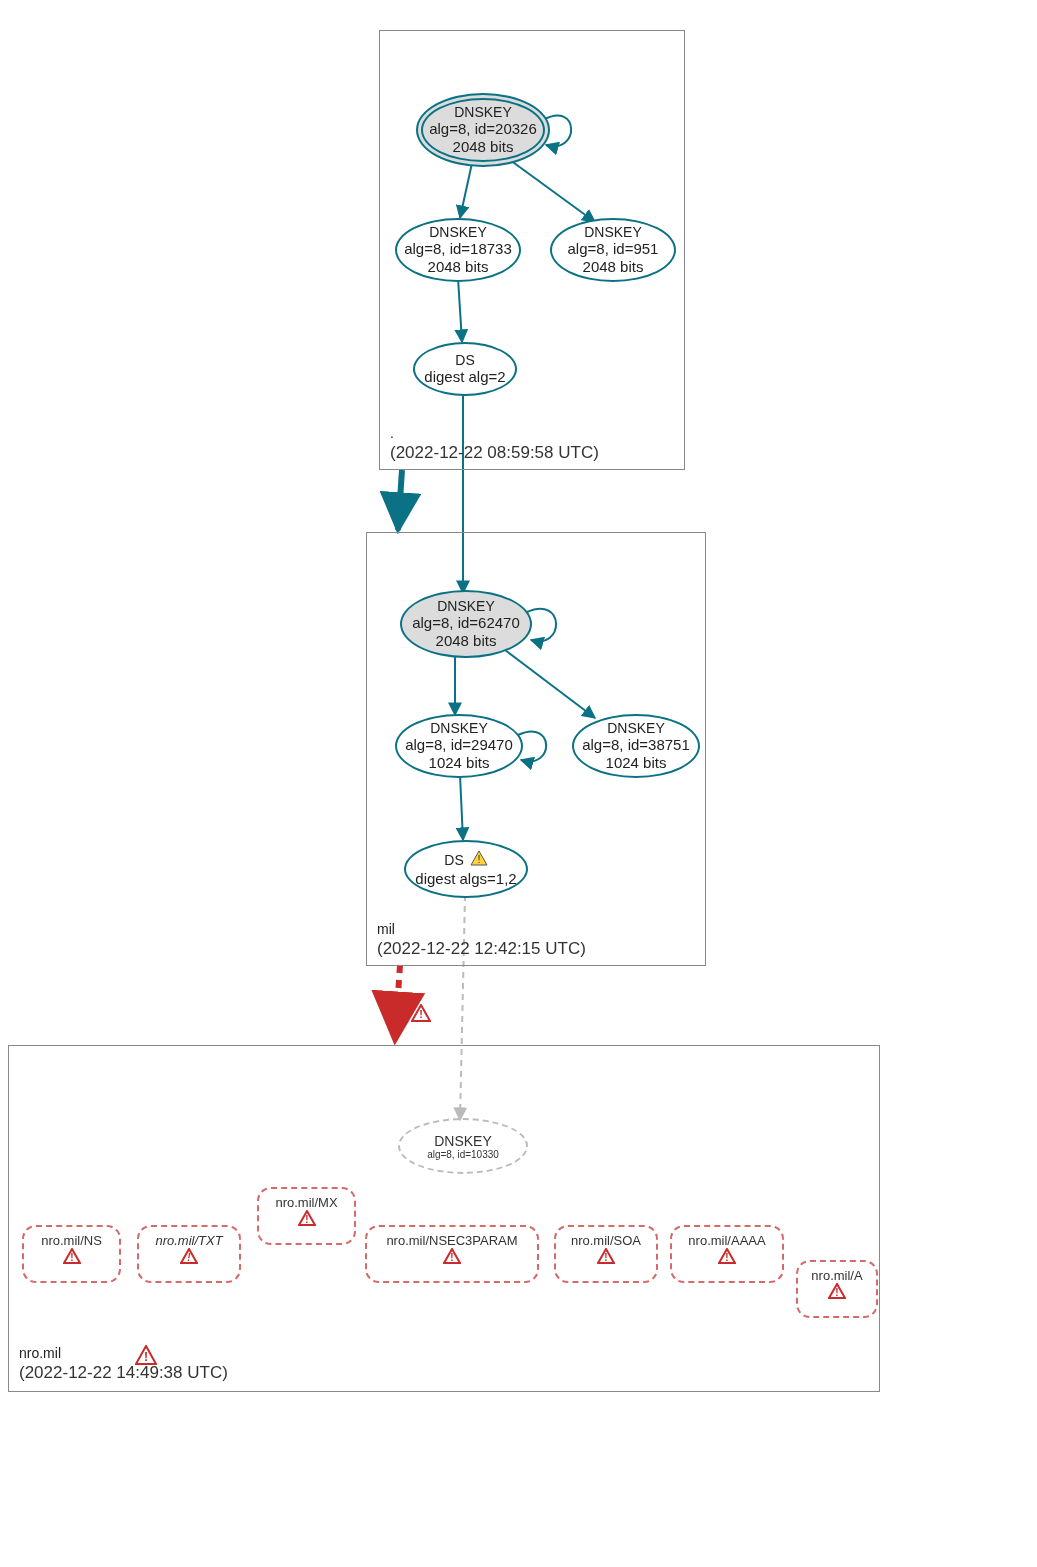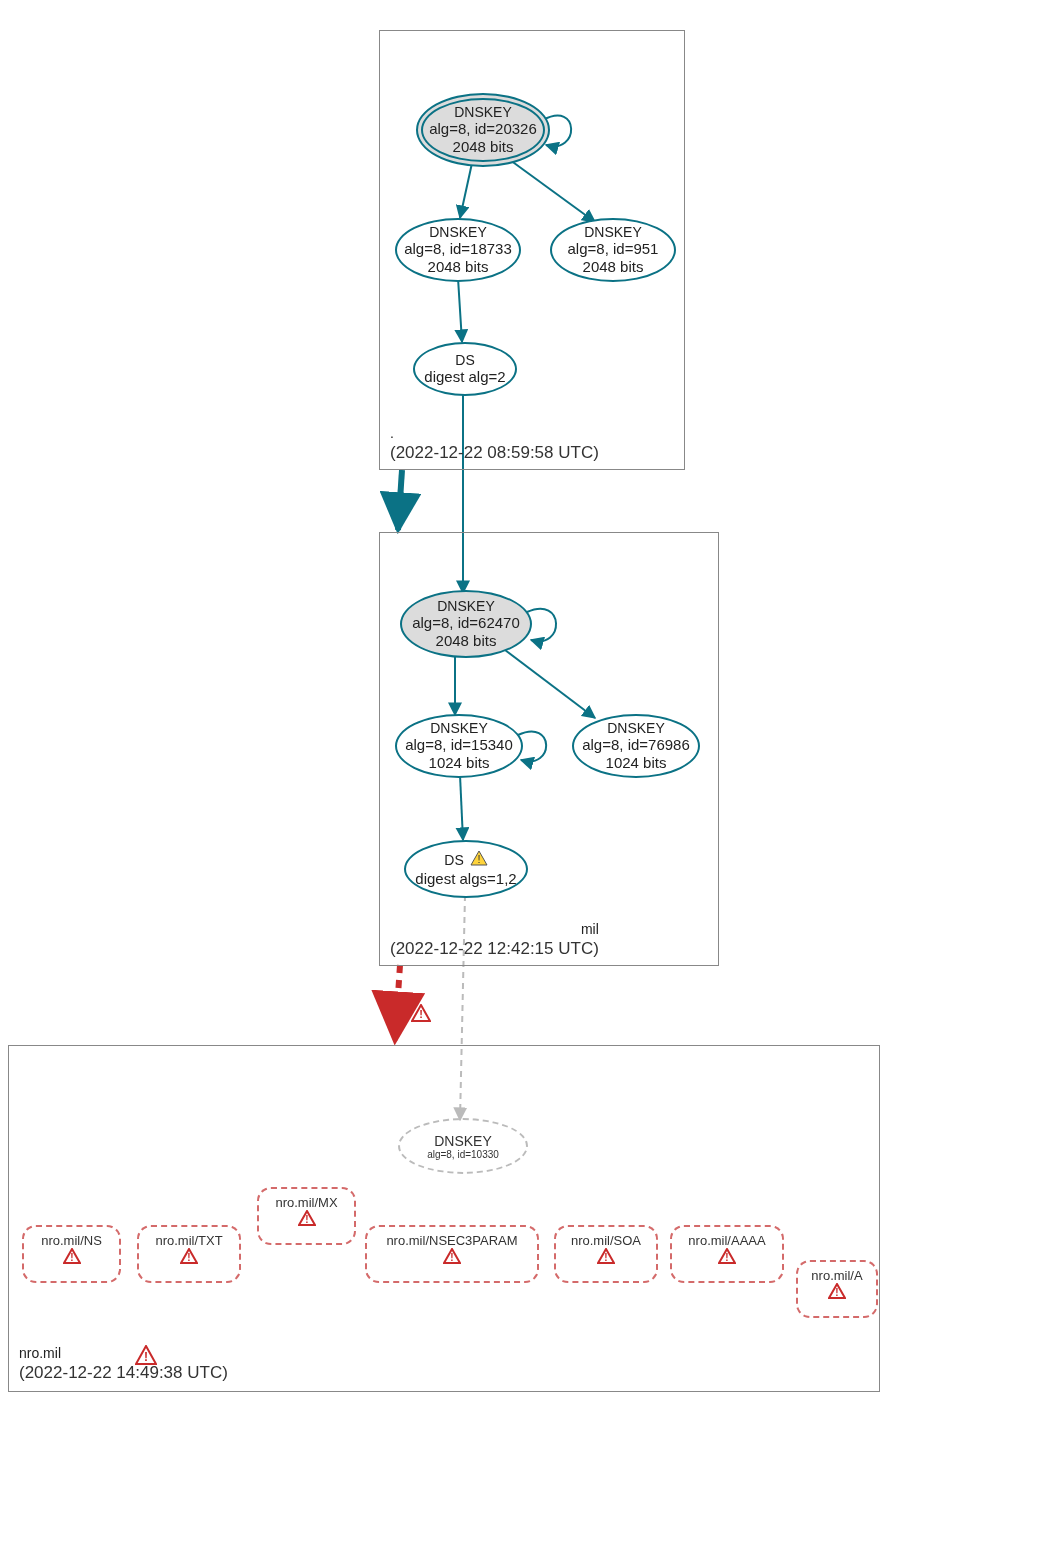--- a/index.html
+++ b/index.html
@@ -148,42 +148,42 @@
   <span class="title">DNSKEY</span>
   <span class="sub">alg=8, id=951</span>
   <span class="sub">2048 bits</span>
 </div>
 
 <div class="node" style="left:413px; top:342px; width:100px; height:50px;">
   <span class="title">DS</span>
   <span class="sub">digest alg=2</span>
 </div>
 
-<div class="zone-box" style="left:379px; top:532px; width:338px; height:432px;text-align:right;">
+<div class="zone-box" style="left:366px; top:532px; width:338px; height:432px;">
   <div class="zone-label">
     <span class="name">mil</span>
     <span class="ts">(2022-12-22 12:42:15 UTC)</span>
   </div>
 </div>
 
 <div class="node ksk" style="left:400px; top:590px; width:128px; height:64px;">
   <span class="title">DNSKEY</span>
   <span class="sub">alg=8, id=62470</span>
   <span class="sub">2048 bits</span>
 </div>
 
 <div class="node" style="left:395px; top:714px; width:124px; height:60px;">
   <span class="title">DNSKEY</span>
-  <span class="sub">alg=8, id=15340</span>
+  <span class="sub">alg=8, id=29470</span>
   <span class="sub">1024 bits</span>
 </div>
 
 <div class="node" style="left:572px; top:714px; width:124px; height:60px;">
   <span class="title">DNSKEY</span>
-  <span class="sub">alg=8, id=76986</span>
+  <span class="sub">alg=8, id=38751</span>
   <span class="sub">1024 bits</span>
 </div>
 
 <div class="node" style="left:404px; top:840px; width:120px; height:54px;">
   <span style="display:flex;align-items:center;gap:6px;">
     <span class="title">DS</span>
     <span class="warn-icon">
       <svg width="18" height="16">
           <path d="M9 1 L17 15 L1 15 Z" fill="#ffd43b" stroke="#555" stroke-width="1"></path>
           <text x="9" y="13" text-anchor="middle" font-size="11" fill="#333">!</text>
@@ -218,21 +218,21 @@
   <span class="sub" style="font-size:10px;">alg=8, id=10330</span>
 </div>
 
 <div class="rrect" style="left:22px; top:1225px; width:95px; height:48px;">
   <span>nro.mil/NS</span><br>
   <svg width="18" height="16">
       <path d="M9 1 L17 15 L1 15 Z" fill="#fff" stroke="#c92a2a" stroke-width="2"></path>
       <text x="9" y="13" text-anchor="middle" font-size="10" font-weight="bold" fill="#c92a2a">!</text>
     </svg>
 </div>
-<div class="rrect" style="left:137px; top:1225px; width:100px; height:48px;">
+<div class="rrect" style="left:137px; top:1225px; width:100px; height:48px;font-style:italic;">
   <span>nro.mil/TXT</span><br>
   <svg width="18" height="16">
       <path d="M9 1 L17 15 L1 15 Z" fill="#fff" stroke="#c92a2a" stroke-width="2"></path>
       <text x="9" y="13" text-anchor="middle" font-size="10" font-weight="bold" fill="#c92a2a">!</text>
     </svg>
 </div>
 <div class="rrect" style="left:257px; top:1187px; width:95px; height:48px;">
   <span>nro.mil/MX</span><br>
   <svg width="18" height="16">
       <path d="M9 1 L17 15 L1 15 Z" fill="#fff" stroke="#c92a2a" stroke-width="2"></path>

